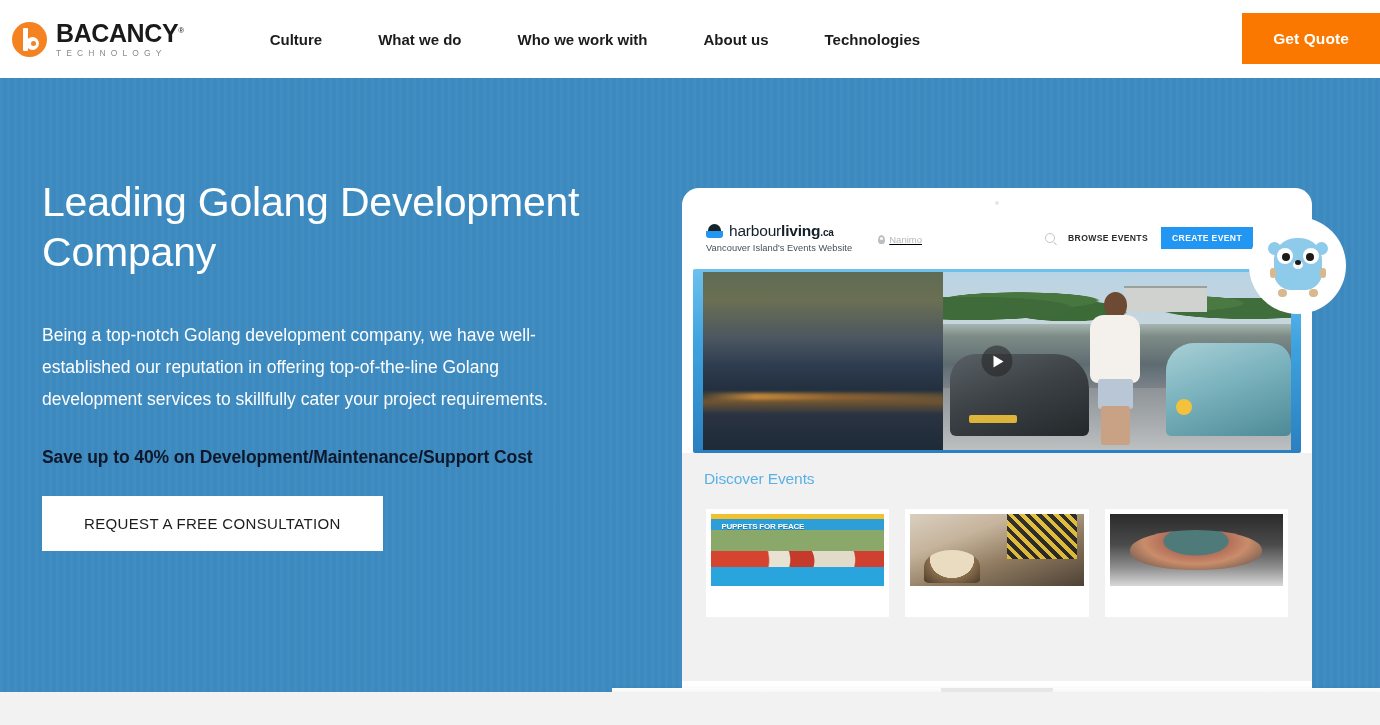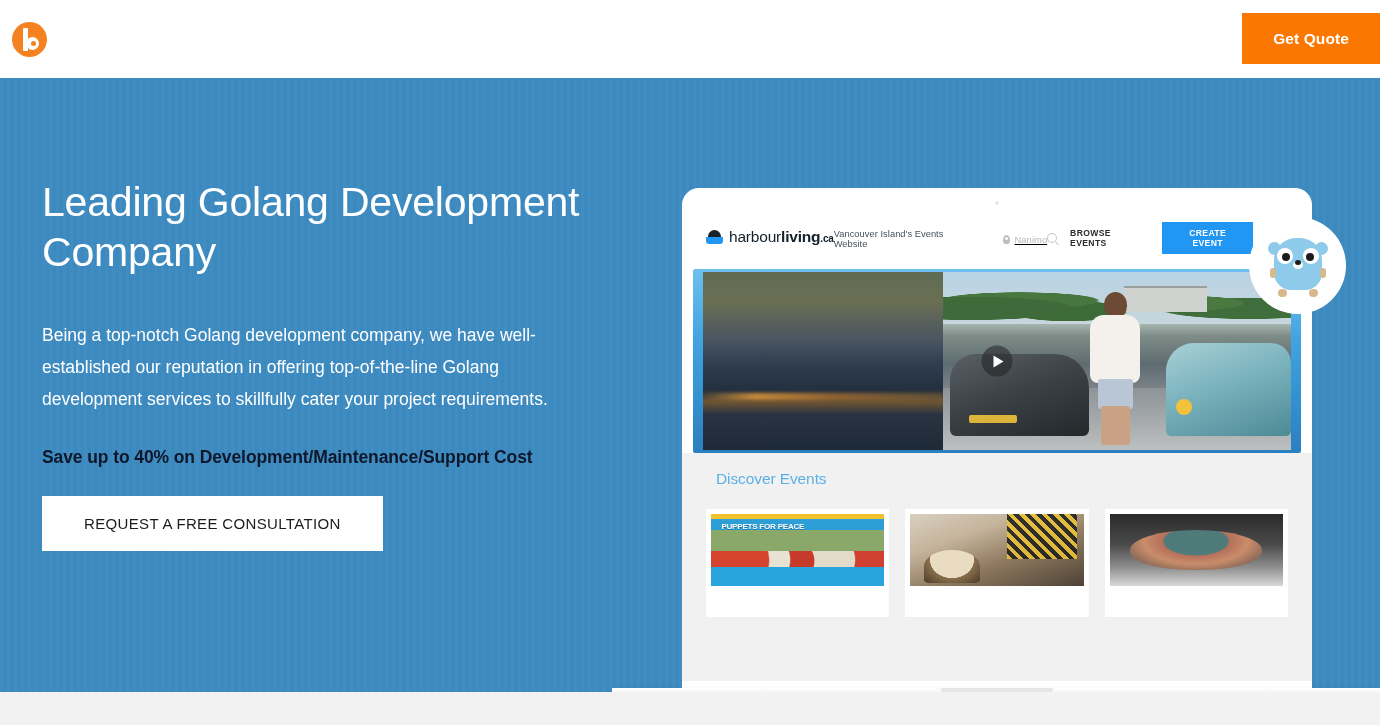--- a/index.html
+++ b/index.html
@@ -228,21 +228,21 @@
     border-radius: 0 0 6px 6px;
   }
 
   
   .hl-topbar {
     display: flex;
     align-items: center;
     padding: 26px 24px 0 24px;
     height: 72px;
   }
-  .hl-brandwrap { display: flex; }
+  .hl-brandwrap { display: flex; flex-direction: column; }
   .hl-brand-line { display: flex; align-items: center; gap: 6px; }
   .hl-brand-mark {
     width: 17px; height: 14px;
     position: relative; flex: none;
   }
   .hl-brand-mark .wave {
     position:absolute; left:0; bottom:0; width:17px; height:7px;
     background:#2196f3; border-radius: 0 0 3px 3px;
   }
   .hl-brand-mark .hill {
@@ -405,21 +405,21 @@
 
   .hl-discover-wrap {
     margin-top: 0;
     background: #f1f1f1;
     padding: 17px 0 0 0;
     height: 228px;
   }
   .hl-discover {
     font-size: 15.5px;
     color: #5bb0e6;
-    padding-left: 34px;
+    padding-left: 22px;
     letter-spacing: -0.1px;
   }
   .hl-cards {
     display: flex;
     gap: 16px;
     padding: 21px 24px 0 24px;
   }
   .hl-card {
     flex: 1;
     background: #ffffff;
@@ -535,22 +535,35 @@
 </style>
 </head>
 <body>
 
 <header class="site-header">
 
   <div class="logo-block">
     <div class="logo-mark">
       <span class="bowl-hole"></span>
     </div>
+    <div class="logo-text">
+      <div class="logo-name">
+        <span>BACANCY</span><span class="logo-reg">®</span>
+      </div>
+      <div class="logo-sub">TECHNOLOGY</div>
+    </div>
   </div>
 
+  <nav class="main-nav">
+    <div class="nav-item">Culture</div>
+    <div class="nav-item">What we do</div>
+    <div class="nav-item">Who we work with</div>
+    <div class="nav-item">About us</div>
+    <div class="nav-item">Technologies</div>
+  </nav>
 
   <button class="quote-btn">Get Quote</button>
 </header>
 
 <section class="hero">
 
   <div class="hero-copy">
     <h1 class="hero-title">Leading Golang Development Company</h1>
     <p class="hero-desc">Being a top-notch Golang development company, we have well-established our reputation in offering top-of-the-line Golang development services to skillfully cater your project requirements.</p>
     <p class="hero-save">Save up to 40% on Development/Maintenance/Support Cost</p>

